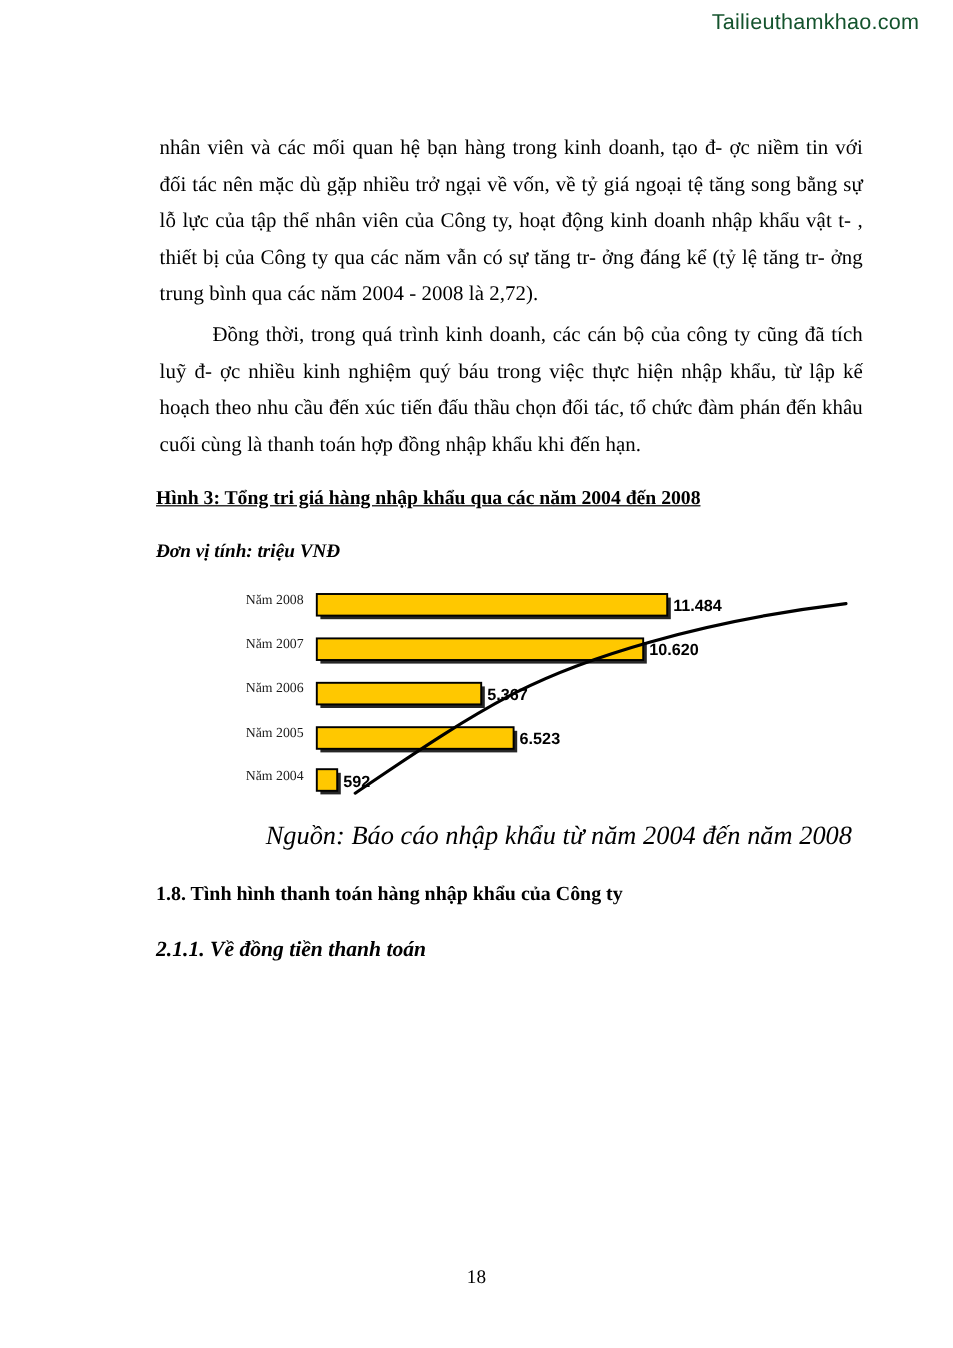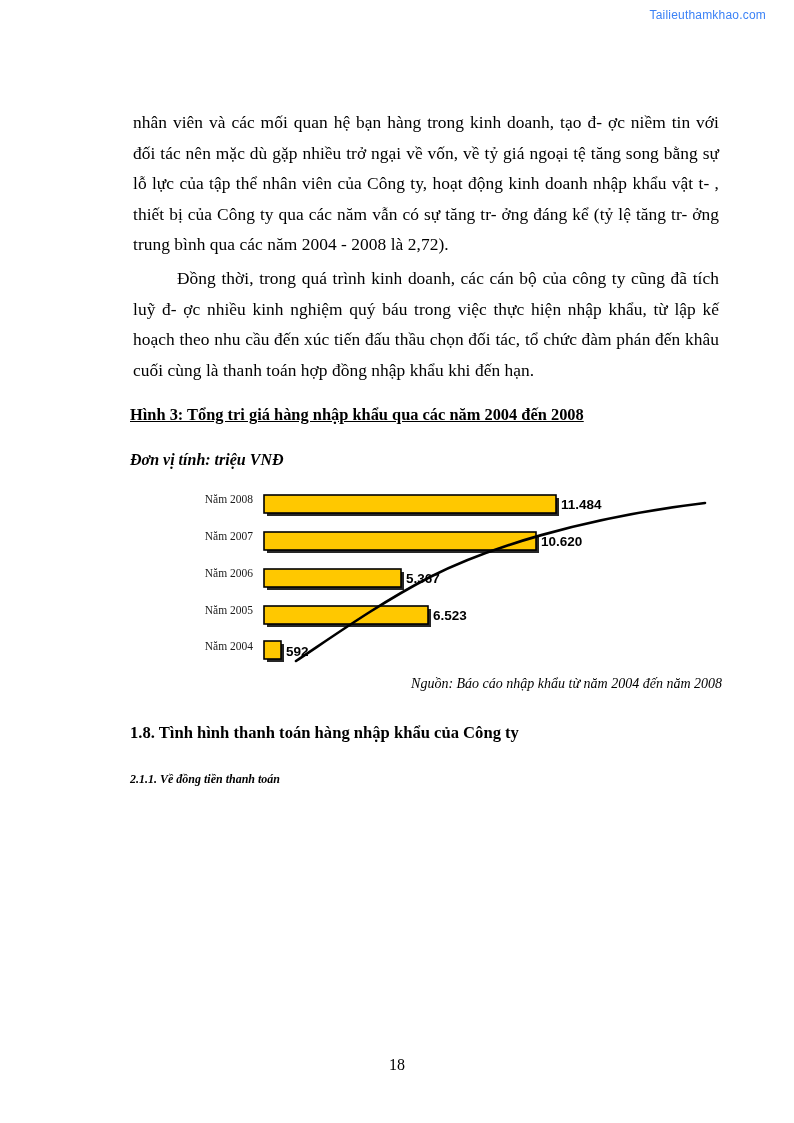--- a/index.html
+++ b/index.html
@@ -20,23 +20,23 @@
     position: absolute;
     inset: 0;
   }
 
   
   .watermark {
     position: absolute;
     top: 8px;
     right: 28px;
     font-family: "Liberation Sans", "DejaVu Sans", sans-serif;
-    font-size: 12px;
+    font-size: 18px;
     letter-spacing: 0.2px;
-    color: #3b82f6;
+    color: #14532d;
   }
 
   
   .content {
     position: absolute;
     left: 130px;
     top: 104px;
     width: 592px;
   }
 
@@ -60,37 +60,37 @@
 
   .unit-line {
     margin: 22px 0 0 0;
     font-size: 16px;
     font-style: italic;
     line-height: 22px;
     font-weight: bold;
   }
 
   .source-line {
-    margin: 0;
-    font-size: 14px;
+    margin: 12px;
+    font-size: 22px;
     font-style: italic;
     text-align: right;
     line-height: 22px;
   }
 
   .heading-2 {
     margin: 26px 0 0 0;
     font-size: 16.6px;
     font-weight: bold;
     line-height: 24px;
   }
 
   .heading-3 {
     margin: 22px 0 0 0;
-    font-size: 12px;
+    font-size: 18px;
     font-weight: bold;
     font-style: italic;
     line-height: 24px;
   }
 
   .para-gap { margin-top: 26px; }
 
   
   .chart-wrap {
     position: relative;

